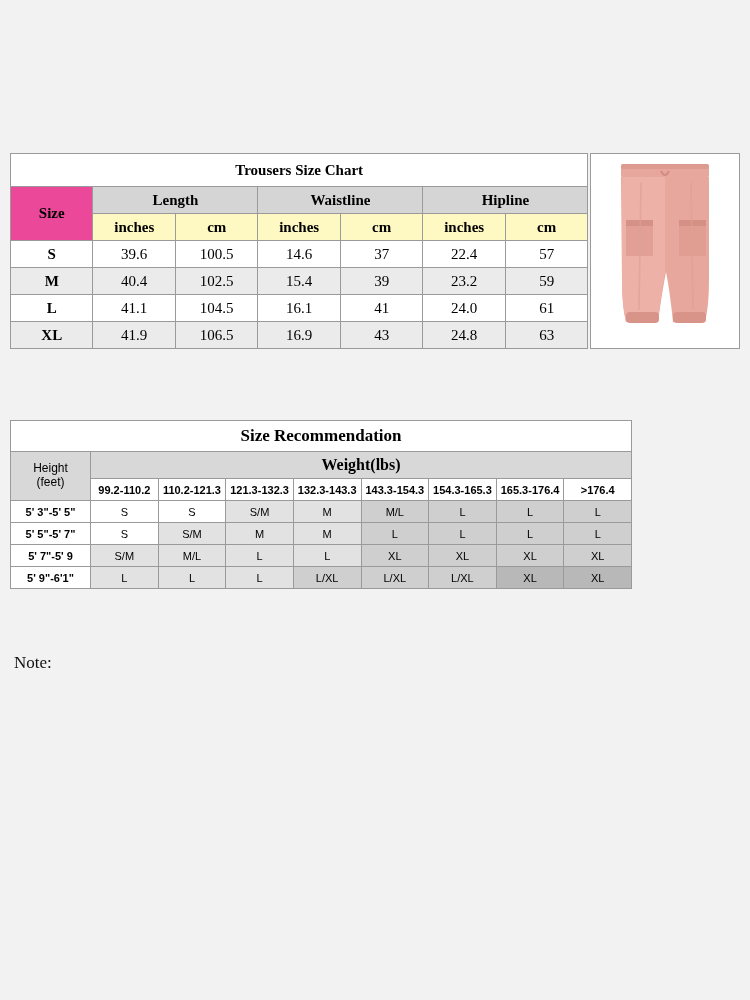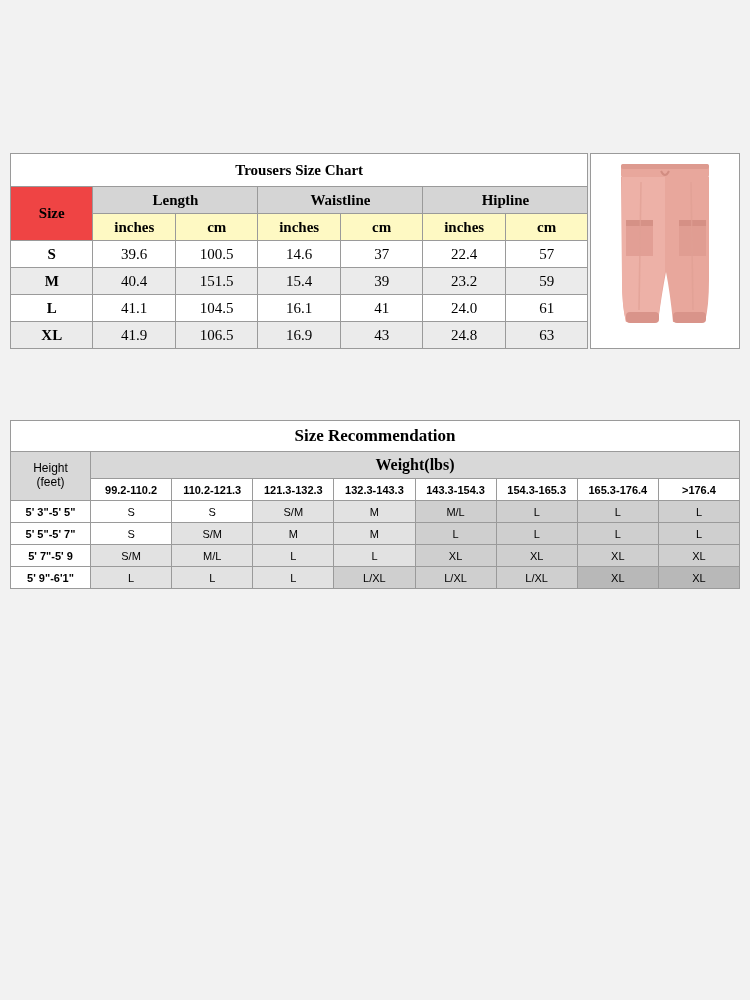--- a/index.html
+++ b/index.html
@@ -49,21 +49,21 @@
   }
   .sc-head {
     background: #d5d5d5;
     font-weight: bold;
   }
   .sc-sub {
     background: #fef9c3;
     font-weight: bold;
   }
   .sc-size-cell {
-    background: #ef4444;
+    background: #ec4899;
     font-weight: bold;
   }
   .sc-row-label {
     font-weight: bold;
     background: #fff;
   }
   tr.alt td {
     background: #ebebeb;
   }
   tr.alt td.sc-row-label {
@@ -88,21 +88,21 @@
 
   
   .rec-wrap {
     position: absolute;
     left: 10px;
     top: 420px;
     width: 730px;
   }
   table.rec {
     border-collapse: collapse;
-    width: 730px;
+    width: 622px;
     table-layout: fixed;
     background: #fff;
   }
   table.rec td, table.rec th {
     border: 1px solid #9a9a9a;
     text-align: center;
     font-family: Liberation Sans, sans-serif;
     font-size: 11px;
     height: 19px;
     padding: 1px 0;
@@ -191,21 +191,21 @@
         <td>39.6</td>
         <td>100.5</td>
         <td>14.6</td>
         <td>37</td>
         <td>22.4</td>
         <td>57</td>
       </tr>
       <tr class="alt">
         <td class="sc-row-label">M</td>
         <td>40.4</td>
-        <td>151.5</td>
+        <td>102.5</td>
         <td>15.4</td>
         <td>39</td>
         <td>23.2</td>
         <td>59</td>
       </tr>
       <tr>
         <td class="sc-row-label">L</td>
         <td>41.1</td>
         <td>104.5</td>
         <td>16.1</td>
@@ -322,13 +322,14 @@
         <td class="c-mid">L/XL</td>
         <td class="c-mid">L/XL</td>
         <td class="c-dark">XL</td>
         <td class="c-dark">XL</td>
       </tr>
     </tbody>
   </table>
 </div>
 
 <div class="notes">
+  <div class="note-head">Note:</div>
 </div>
 
 </body></html>

